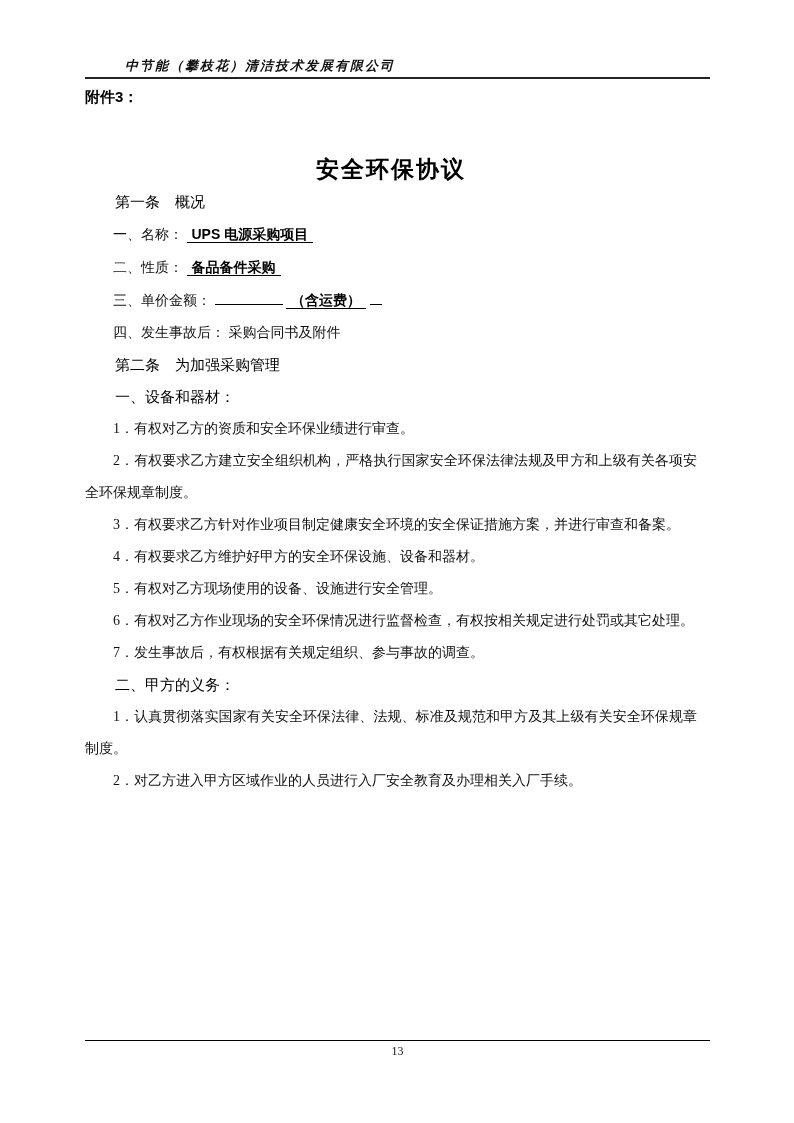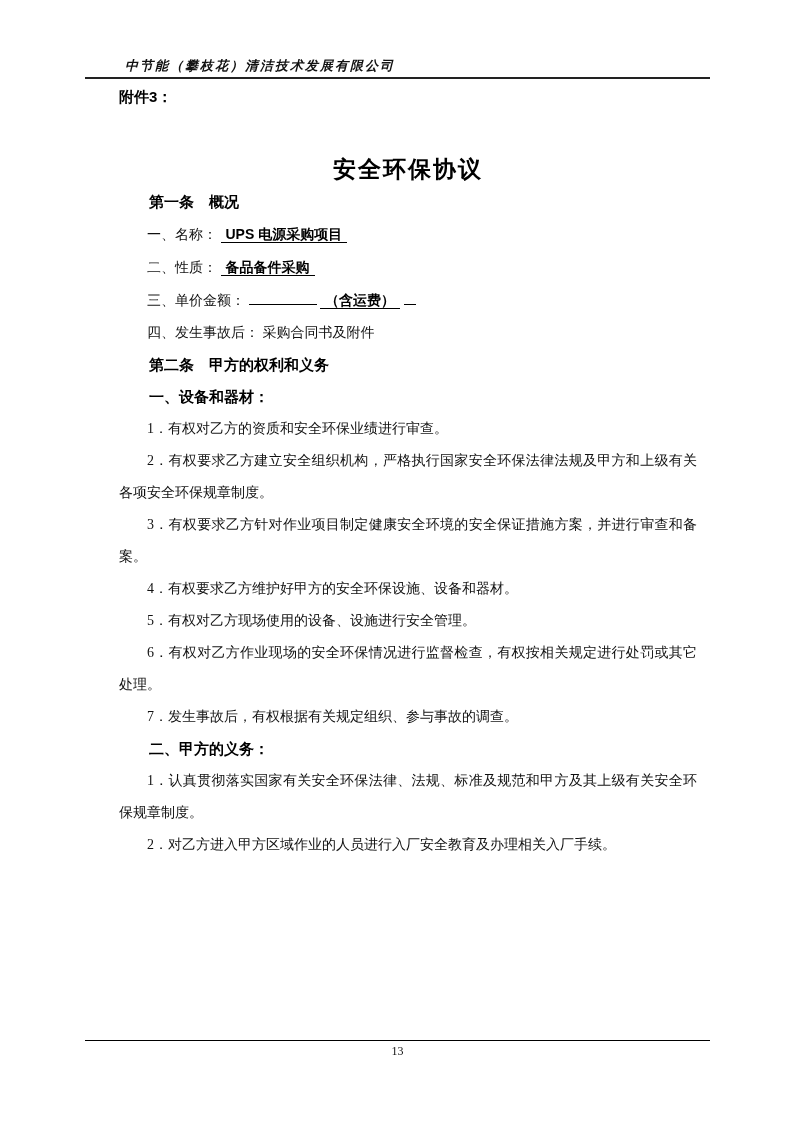--- a/index.html
+++ b/index.html
@@ -30,21 +30,20 @@
     font-weight: bold;
     font-size: 13px;
     letter-spacing: 2px;
     color: #111;
   }
   .content {
     position: absolute;
     left: 85px;
     right: 97px;
     top: 86px;
-    margin-left: 34px;
   }
   .attachment-label {
     font-family: "Liberation Sans", "DejaVu Sans", sans-serif;
     font-weight: bold;
     font-size: 15px;
     line-height: 22px;
     color: #000;
   }
   .doc-title {
     margin-top: 44px;
@@ -68,21 +67,21 @@
     width: 200px;
     height: 15px;
     border-bottom: 2px solid #000;
     vertical-align: baseline;
     margin-right: 6px;
   }
   .body-text { font-size: 14px; line-height: 32px; color: #111; }
   .intro { margin-top: 2px; text-indent: 2em; text-align: justify; }
   .sec-heading {
     font-family: "Liberation Sans", "DejaVu Sans", sans-serif;
-    font-weight: bold;
+    font-weight: normal;
     font-size: 15px;
     line-height: 32px;
     text-indent: 2em;
     color: #000;
   }
   .s1-item { text-indent: 2em; }
   .s1-value {
     font-family: "Liberation Sans", "DejaVu Sans", sans-serif;
     font-weight: bold;
     border-bottom: 1.5px solid #000;
@@ -155,21 +154,21 @@
       <span class="s1-blank"></span>
       <span class="s1-value">（含运费）</span>
       <span class="s1-tail"></span>
     </div>
 
     <div class="body-text s1-item">
       <span>四、发生事故后：</span>
       <span>采购合同书及附件</span>
     </div>
 
-    <div class="sec-heading">第二条　甲方的权利和义务</div>
+    <div class="sec-heading">第二条　为加强采购管理</div>
 
     <div class="sec-heading">一、设备和器材：</div>
 
     <p class="body-text num-item">1．有权对乙方的资质和安全环保业绩进行审查。</p>
     <p class="body-text num-item">2．有权要求乙方建立安全组织机构，严格执行国家安全环保法律法规及甲方和上级有关各项安全环保规章制度。</p>
     <p class="body-text num-item">3．有权要求乙方针对作业项目制定健康安全环境的安全保证措施方案，并进行审查和备案。</p>
     <p class="body-text num-item">4．有权要求乙方维护好甲方的安全环保设施、设备和器材。</p>
     <p class="body-text num-item">5．有权对乙方现场使用的设备、设施进行安全管理。</p>
     <p class="body-text num-item">6．有权对乙方作业现场的安全环保情况进行监督检查，有权按相关规定进行处罚或其它处理。</p>
     <p class="body-text num-item">7．发生事故后，有权根据有关规定组织、参与事故的调查。</p>

